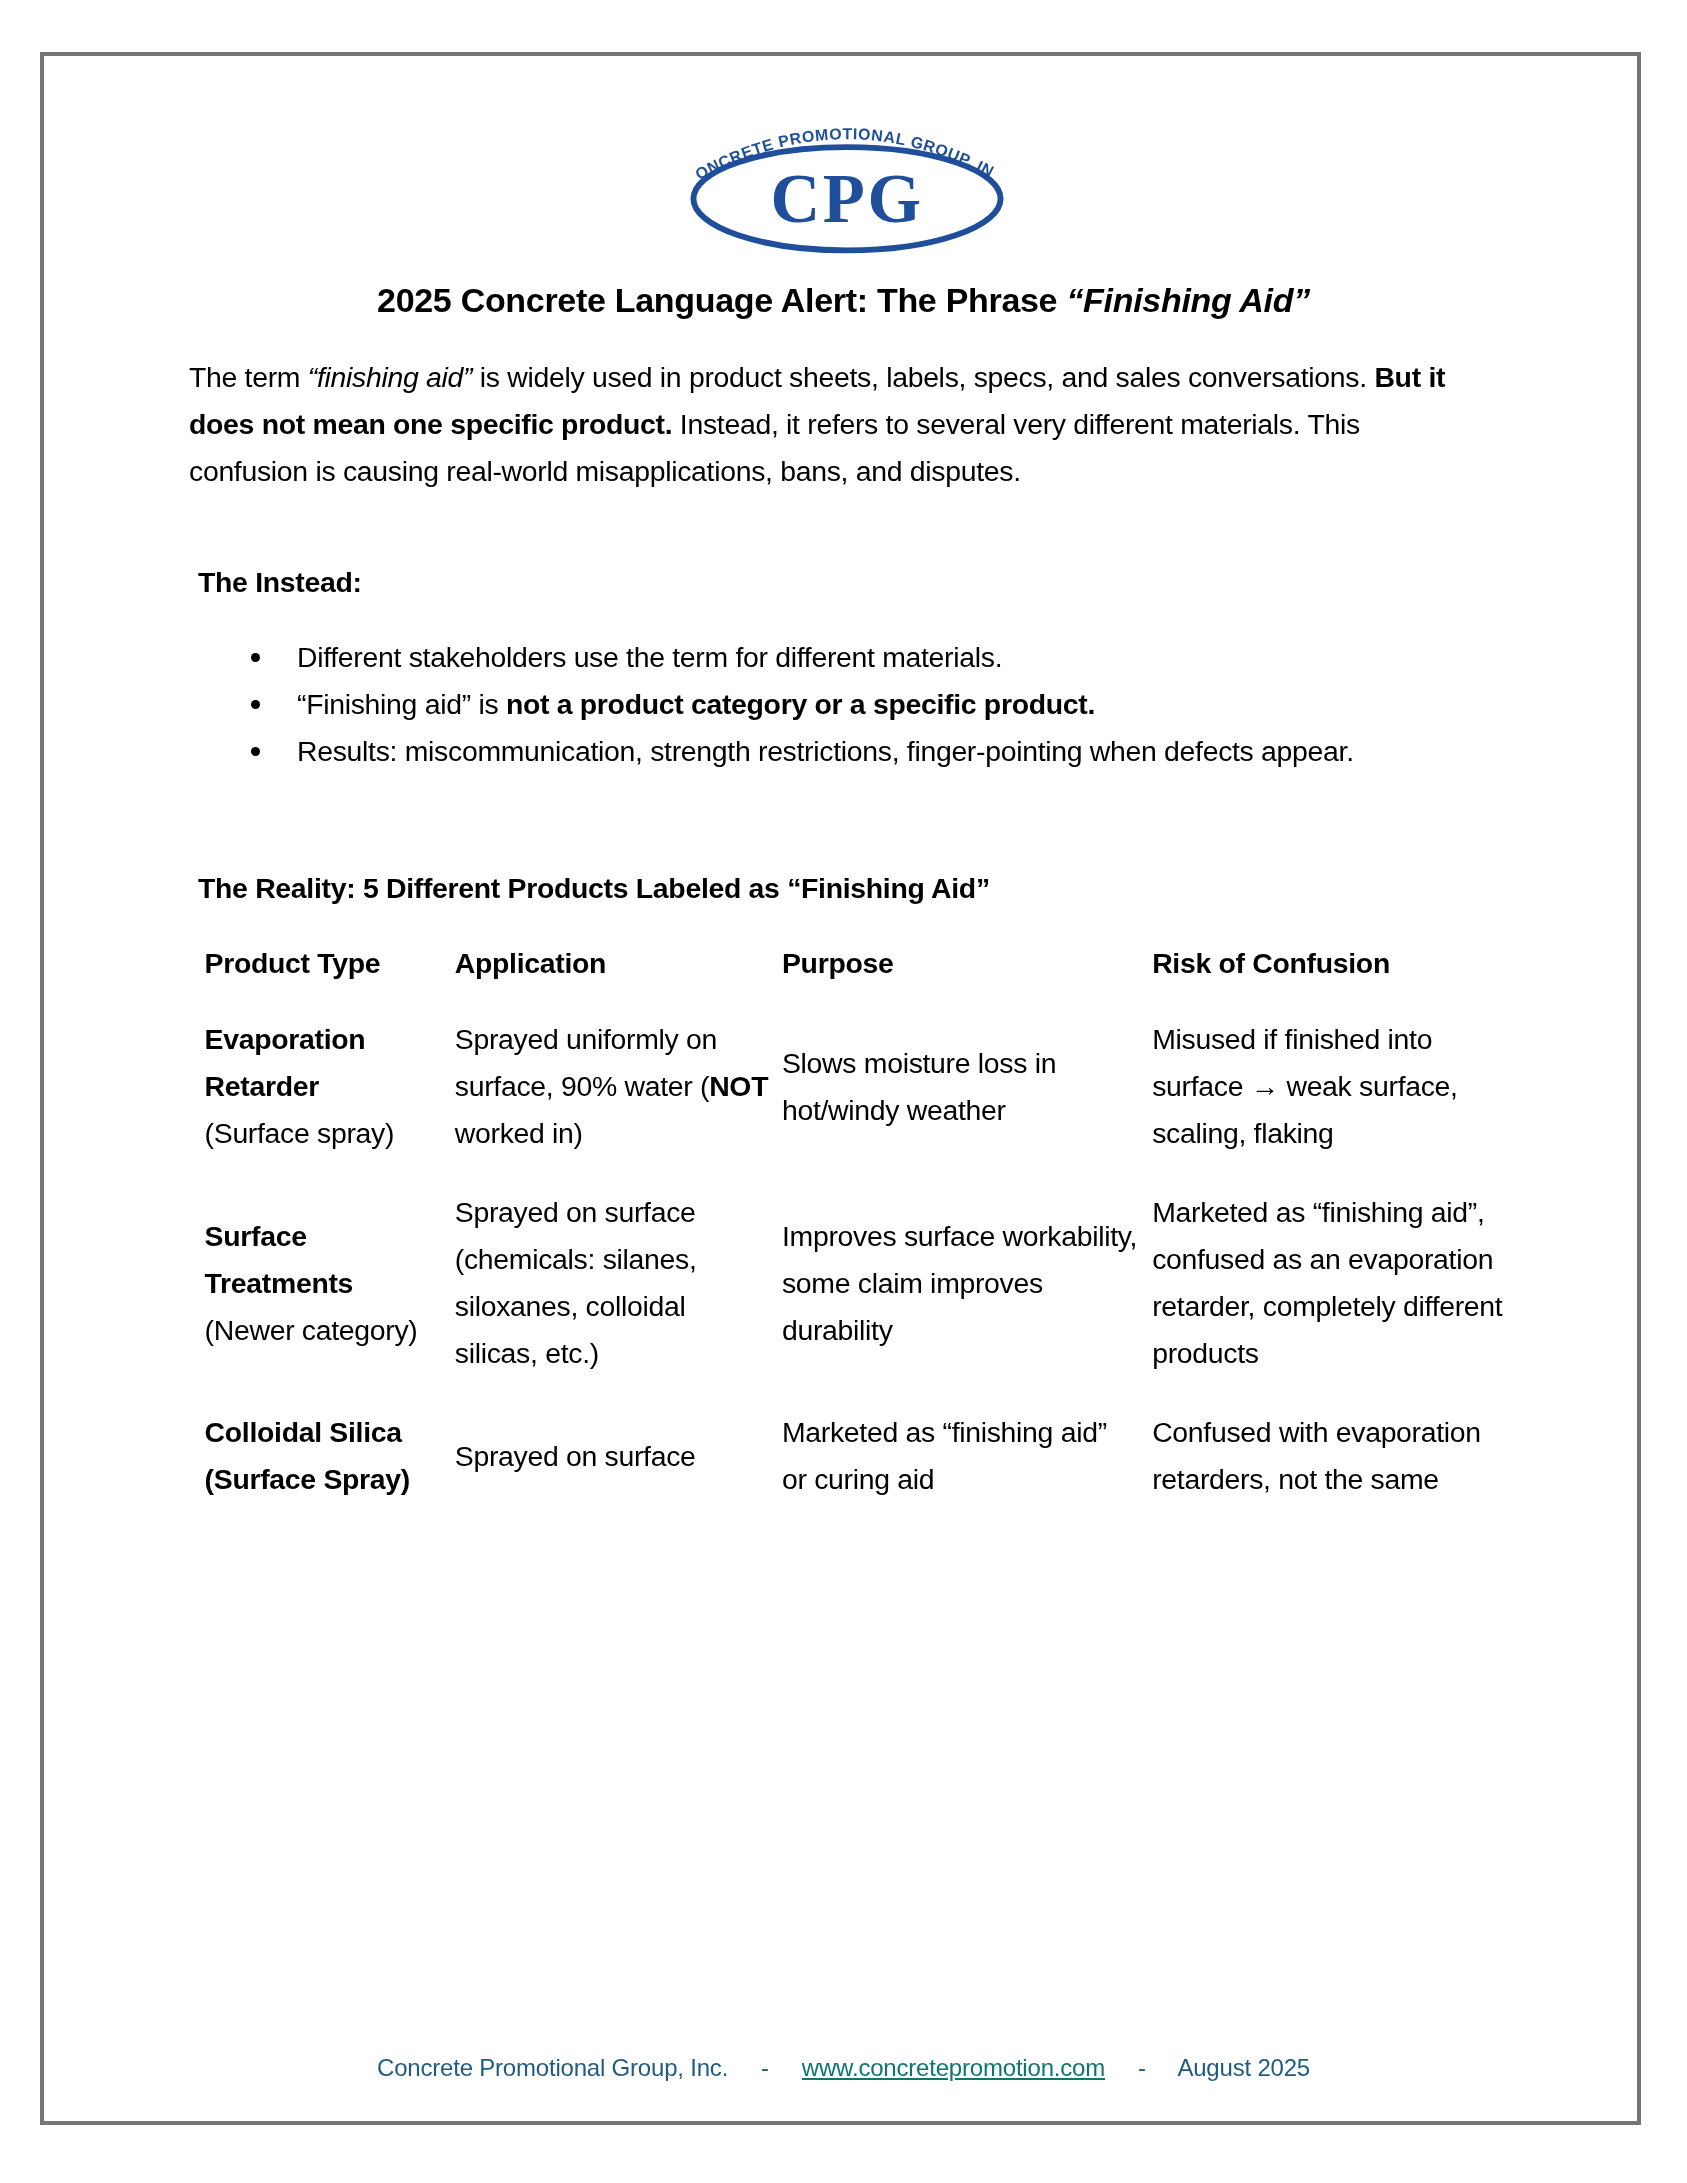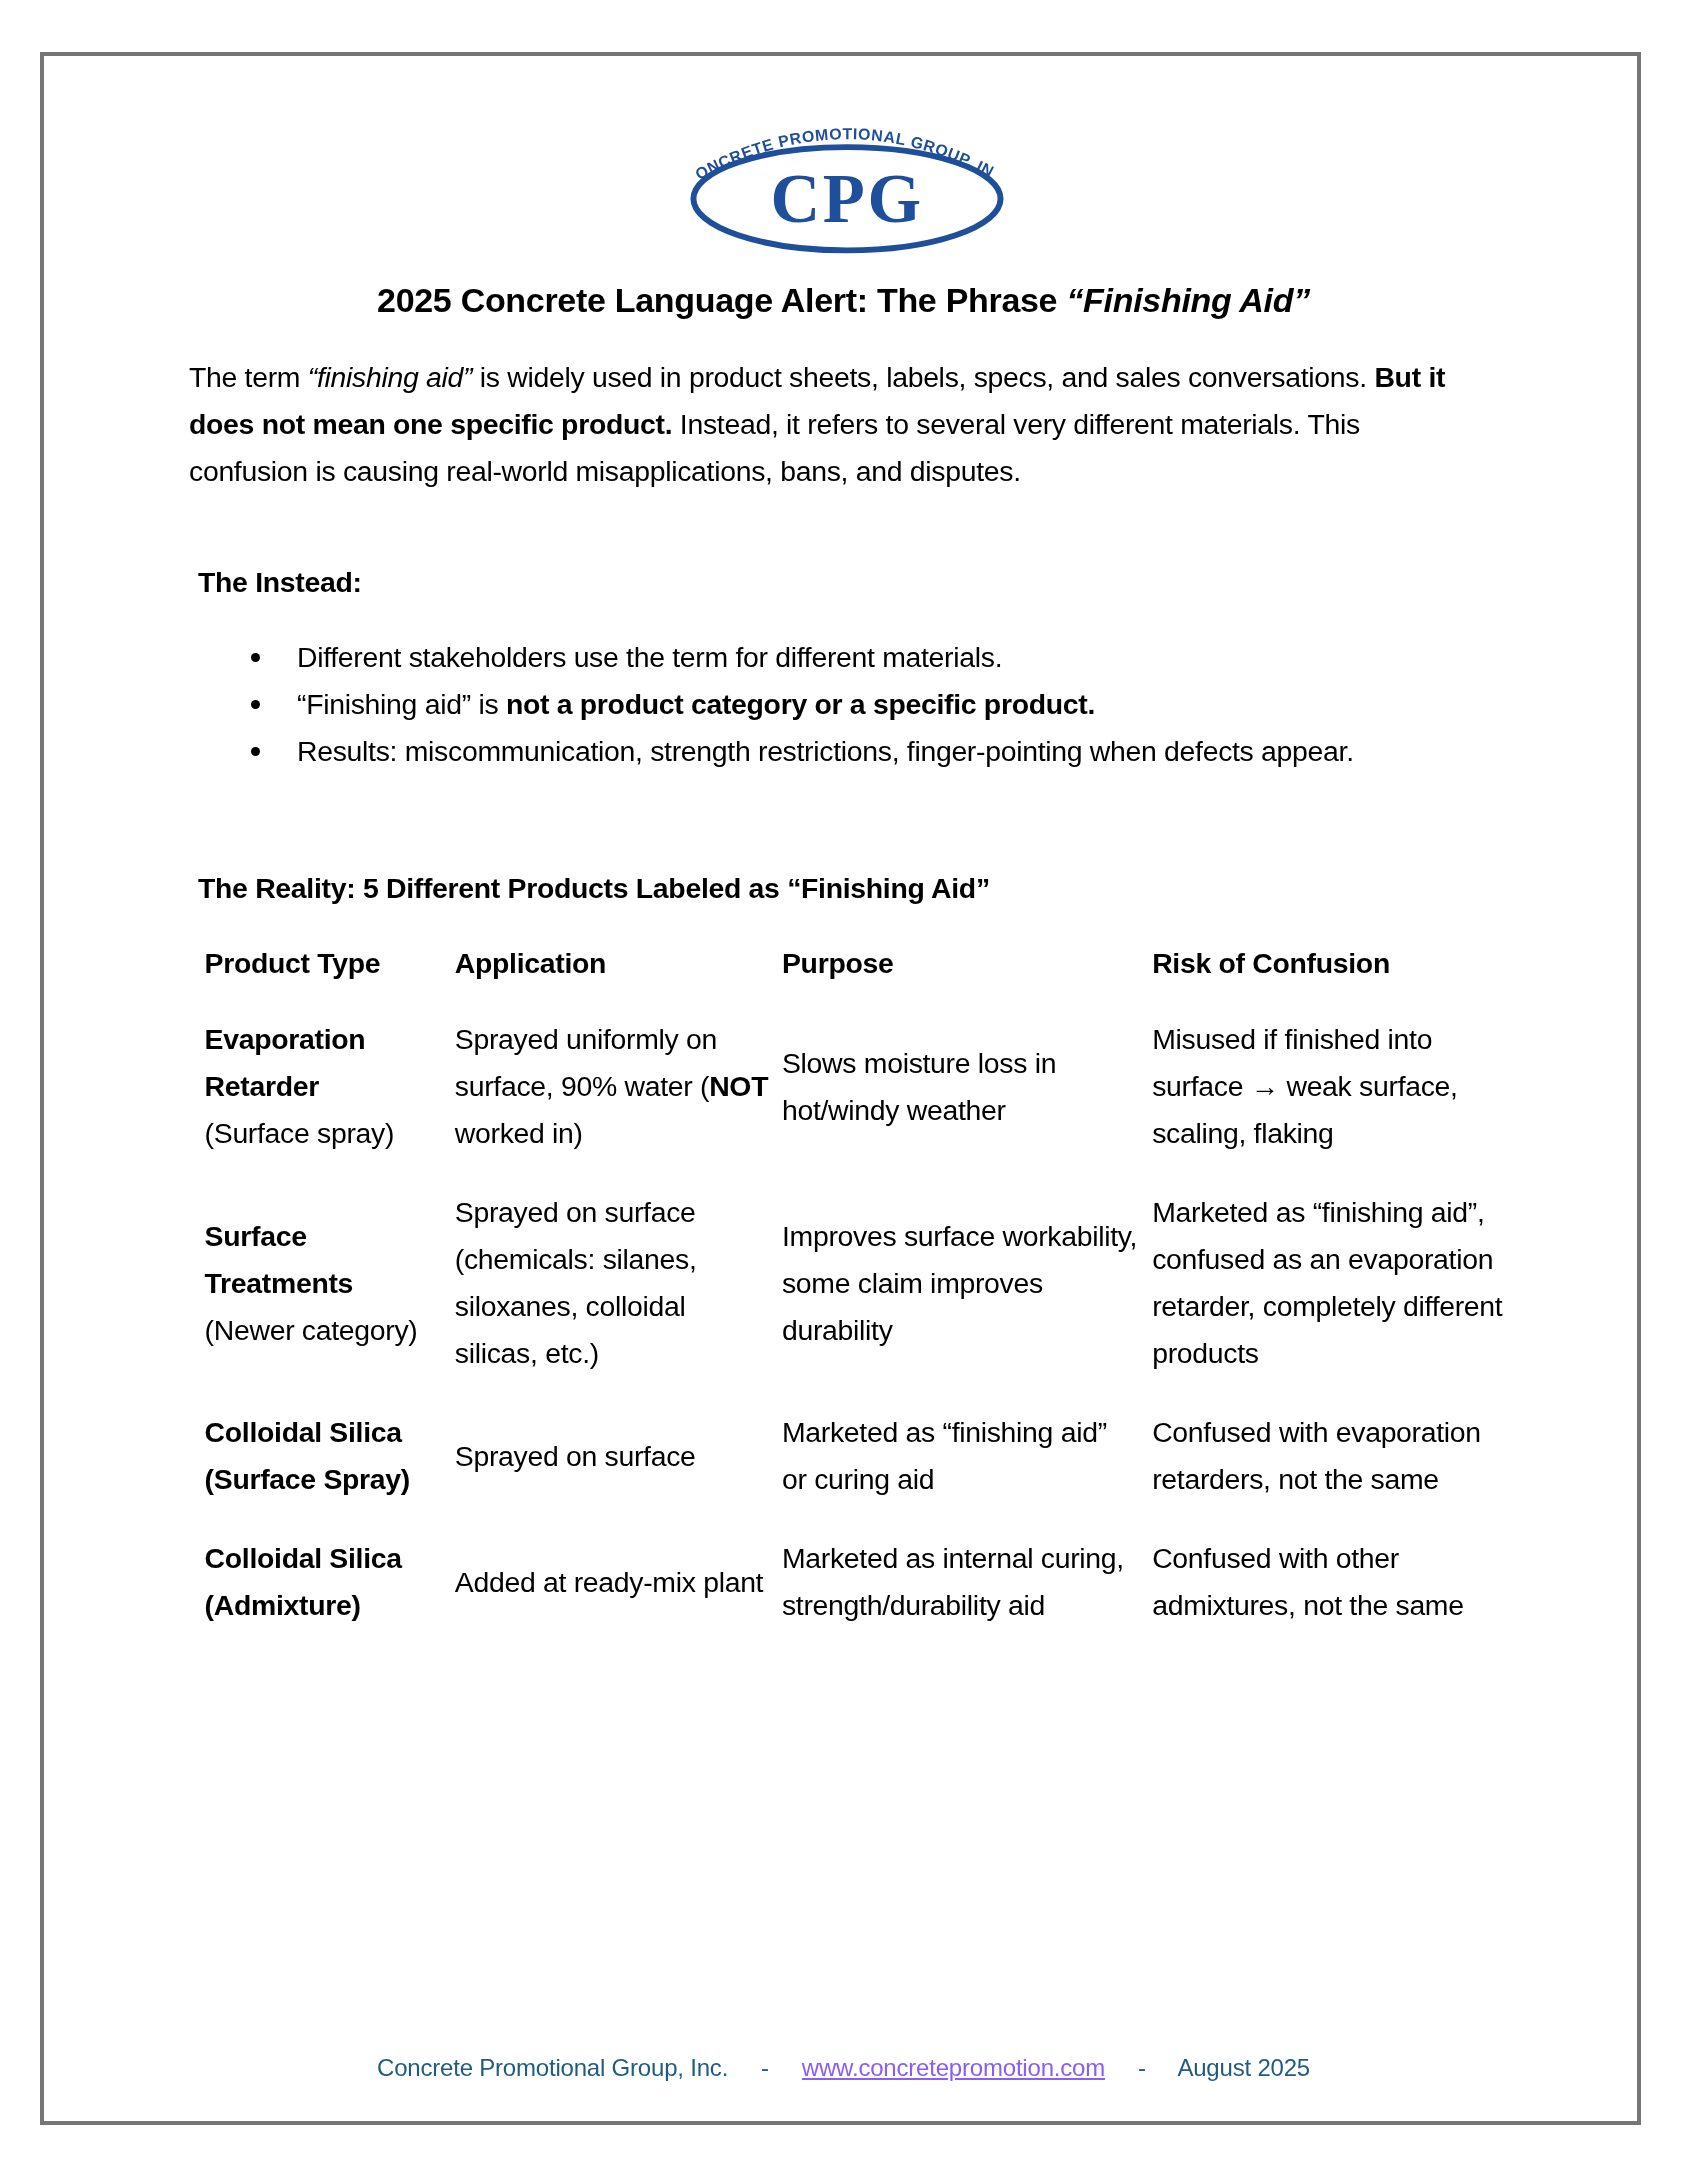--- a/index.html
+++ b/index.html
@@ -45,21 +45,21 @@
   .col1 { width: 237px; }
   .col2 { width: 314px; }
   .col3 { width: 357px; }
   .col4 { width: 370px; }
   .b { font-weight: bold; }
   .footer {
     position: absolute; left: 0; width: 1687px; top: 2054px; text-align: center;
     font-size: 24px; color: #1F5C80; letter-spacing: -0.2px;
   }
   .footer .sep { display: inline-block; margin: 0 26.5px; }
-  .footer a { color: #8b5cf6; text-decoration: underline; }
+  .footer a { color: #0f766e; text-decoration: underline; }
 </style>
 </head>
 <body>
 
 <div class="page-border"></div>
 
 <div class="logo">
   <svg width="318" height="139" viewBox="0 0 480 210">
     <defs>
       <path id="arcPath" d="M 20 95 Q 240 -25 460 95" fill="none"></path>
@@ -116,26 +116,20 @@
       <td class="col2">Sprayed on surface (chemicals: silanes, siloxanes, colloidal silicas, etc.)</td>
       <td class="col3">Improves surface workability, some claim improves durability</td>
       <td class="col4">Marketed as “finishing aid”, confused as an evaporation retarder, completely different products</td>
     </tr>
     <tr>
       <td class="col1 b">Colloidal Silica (Surface Spray)</td>
       <td class="col2">Sprayed on surface</td>
       <td class="col3">Marketed as “finishing aid” or curing aid</td>
       <td class="col4">Confused with evaporation retarders, not the same</td>
     </tr>
-    <tr>
-      <td class="col1 b">Colloidal Silica (Admixture)</td>
-      <td class="col2">Added at ready-mix plant</td>
-      <td class="col3">Marketed as internal curing, strength/durability aid</td>
-      <td class="col4">Confused with other admixtures, not the same</td>
-    </tr>
   </tbody>
 </table>
 
 <div class="footer">
   <span>Concrete Promotional Group, Inc.</span>
   <span class="sep">-</span>
   <a>www.concretepromotion.com</a>
   <span class="sep">-</span>
   <span>August 2025</span>
 </div>

